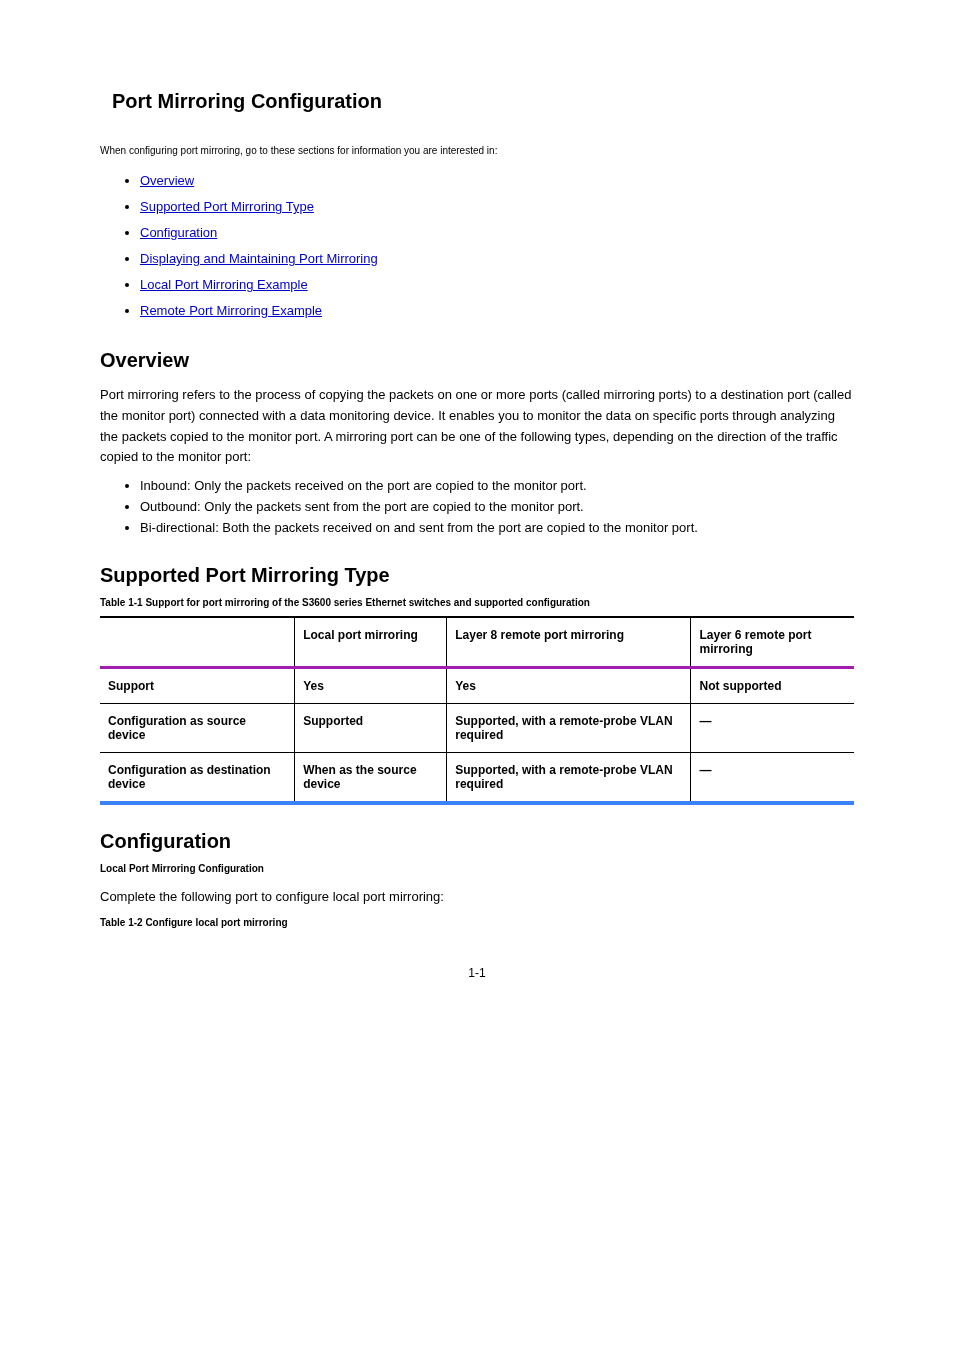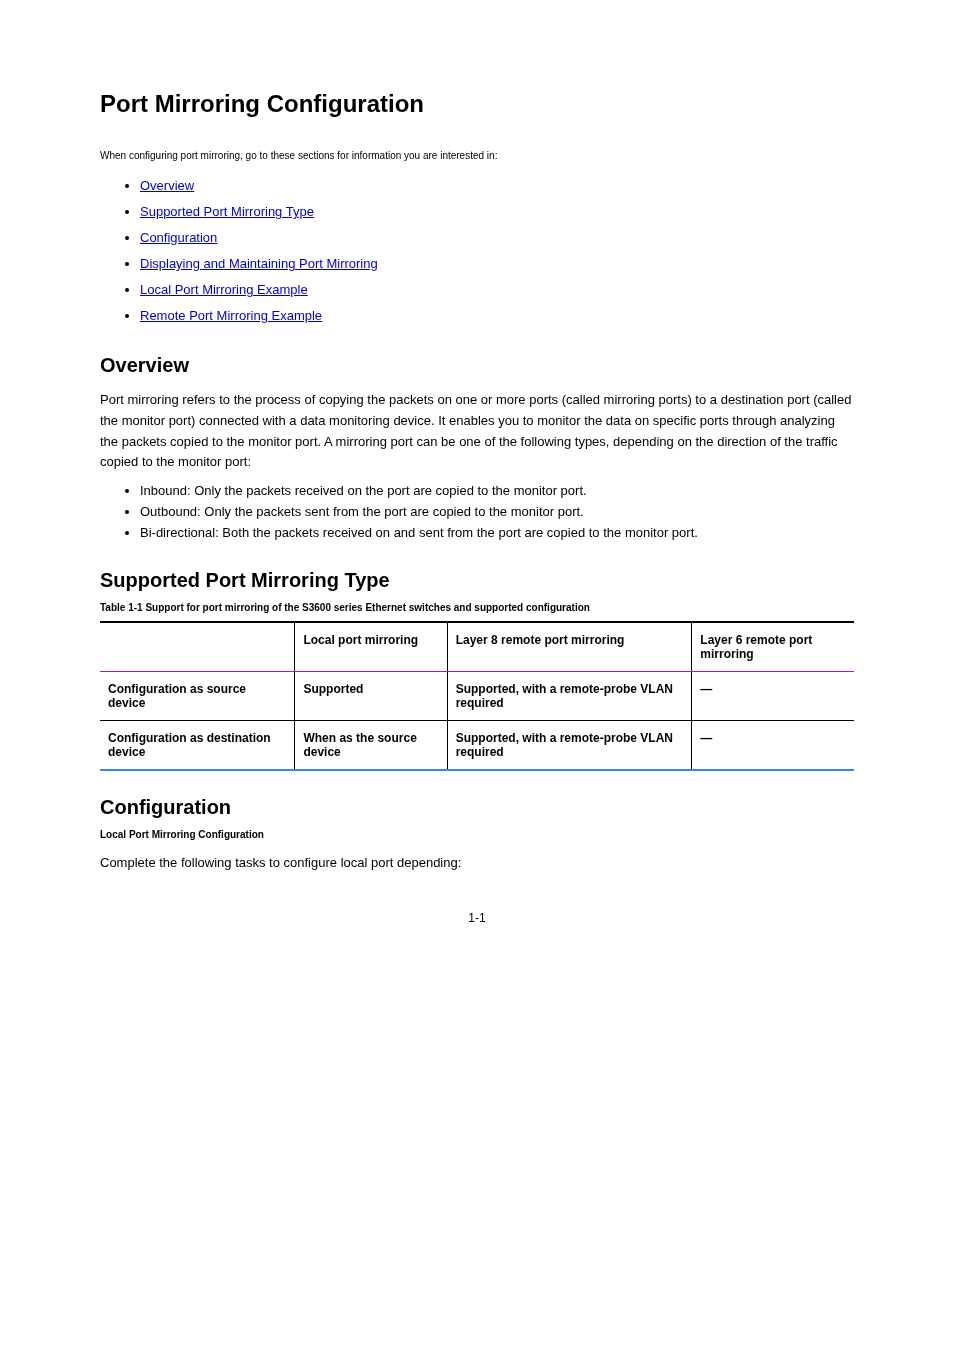--- a/index.html
+++ b/index.html
@@ -8,23 +8,23 @@
     padding: 0;
     font-family: Arial, Helvetica, sans-serif;
     background: #fff;
     color: #000;
     width: 954px;
   }
   .page {
     padding: 90px 100px 60px 100px;
   }
   h1 {
-    font-size: 24px;
+    font-size: 20px;
     font-weight: bold;
-    margin: 0 0 30px 0;
+    margin: 0 0 30px 12px;
   }
   .intro {
     font-size: 10px;
     line-height: 1.5;
   }
   ul.links {
     list-style: disc;
     margin: 0 0 25px 0;
     padding-left: 40px;
   }
@@ -67,24 +67,24 @@
   }
   table.data th, table.data td {
     border-bottom: 1px solid #000;
     padding: 10px 8px 10px 8px;
     text-align: left;
     vertical-align: top;
     font-weight: bold;
   }
   table.data thead tr:first-child th {
     border-top: 2px solid #000;
-    border-bottom: 1px solid #a21caf;
+    border-bottom: 3px solid #a21caf;
   }
   table.data tbody tr:last-child td {
-    border-bottom: 2px solid #3b82f6;
+    border-bottom: 4px solid #3b82f6;
   }
   table.task thead th {
     background: #d9d9d9;
     border-top: 2px solid #000;
     border-bottom: 1px solid #888;
     padding: 10px 8px;
     font-weight: bold;
   }
   table.task td {
     border-bottom: 2px solid #000;
@@ -134,36 +134,43 @@
     <thead>
       <tr>
         <th></th>
         <th class="vline-left">Local port mirroring</th>
         <th class="vline-left">Layer 8 remote port mirroring</th>
         <th class="vline-left">Layer 6 remote port mirroring</th>
       </tr>
     </thead>
     <tbody>
       <tr>
+        <td>Support</td>
+        <td class="vline-left">Yes</td>
+        <td class="vline-left">Yes</td>
+        <td class="vline-left">Not supported</td>
+      </tr>
+      <tr>
         <td>Configuration as source device</td>
         <td class="vline-left">Supported</td>
         <td class="vline-left">Supported, with a remote-probe VLAN required</td>
         <td class="vline-left">—</td>
       </tr>
       <tr>
         <td>Configuration as destination device</td>
         <td class="vline-left">When as the source device</td>
         <td class="vline-left">Supported, with a remote-probe VLAN required</td>
         <td class="vline-left">—</td>
       </tr>
     </tbody>
   </table>
 
   <h2>Configuration</h2>
 
   <div class="table-caption">Local Port Mirroring Configuration</div>
 
-  <p class="para">Complete the following tasks to configure local port depending:</p>
+  <p class="para">Complete the following port to configure local port mirroring:</p>
 
+  <div class="table-caption">Table 1-2 Configure local port mirroring</div>
 
 
   <div class="footer">1-1</div>
 </div>
 
 </body></html>

